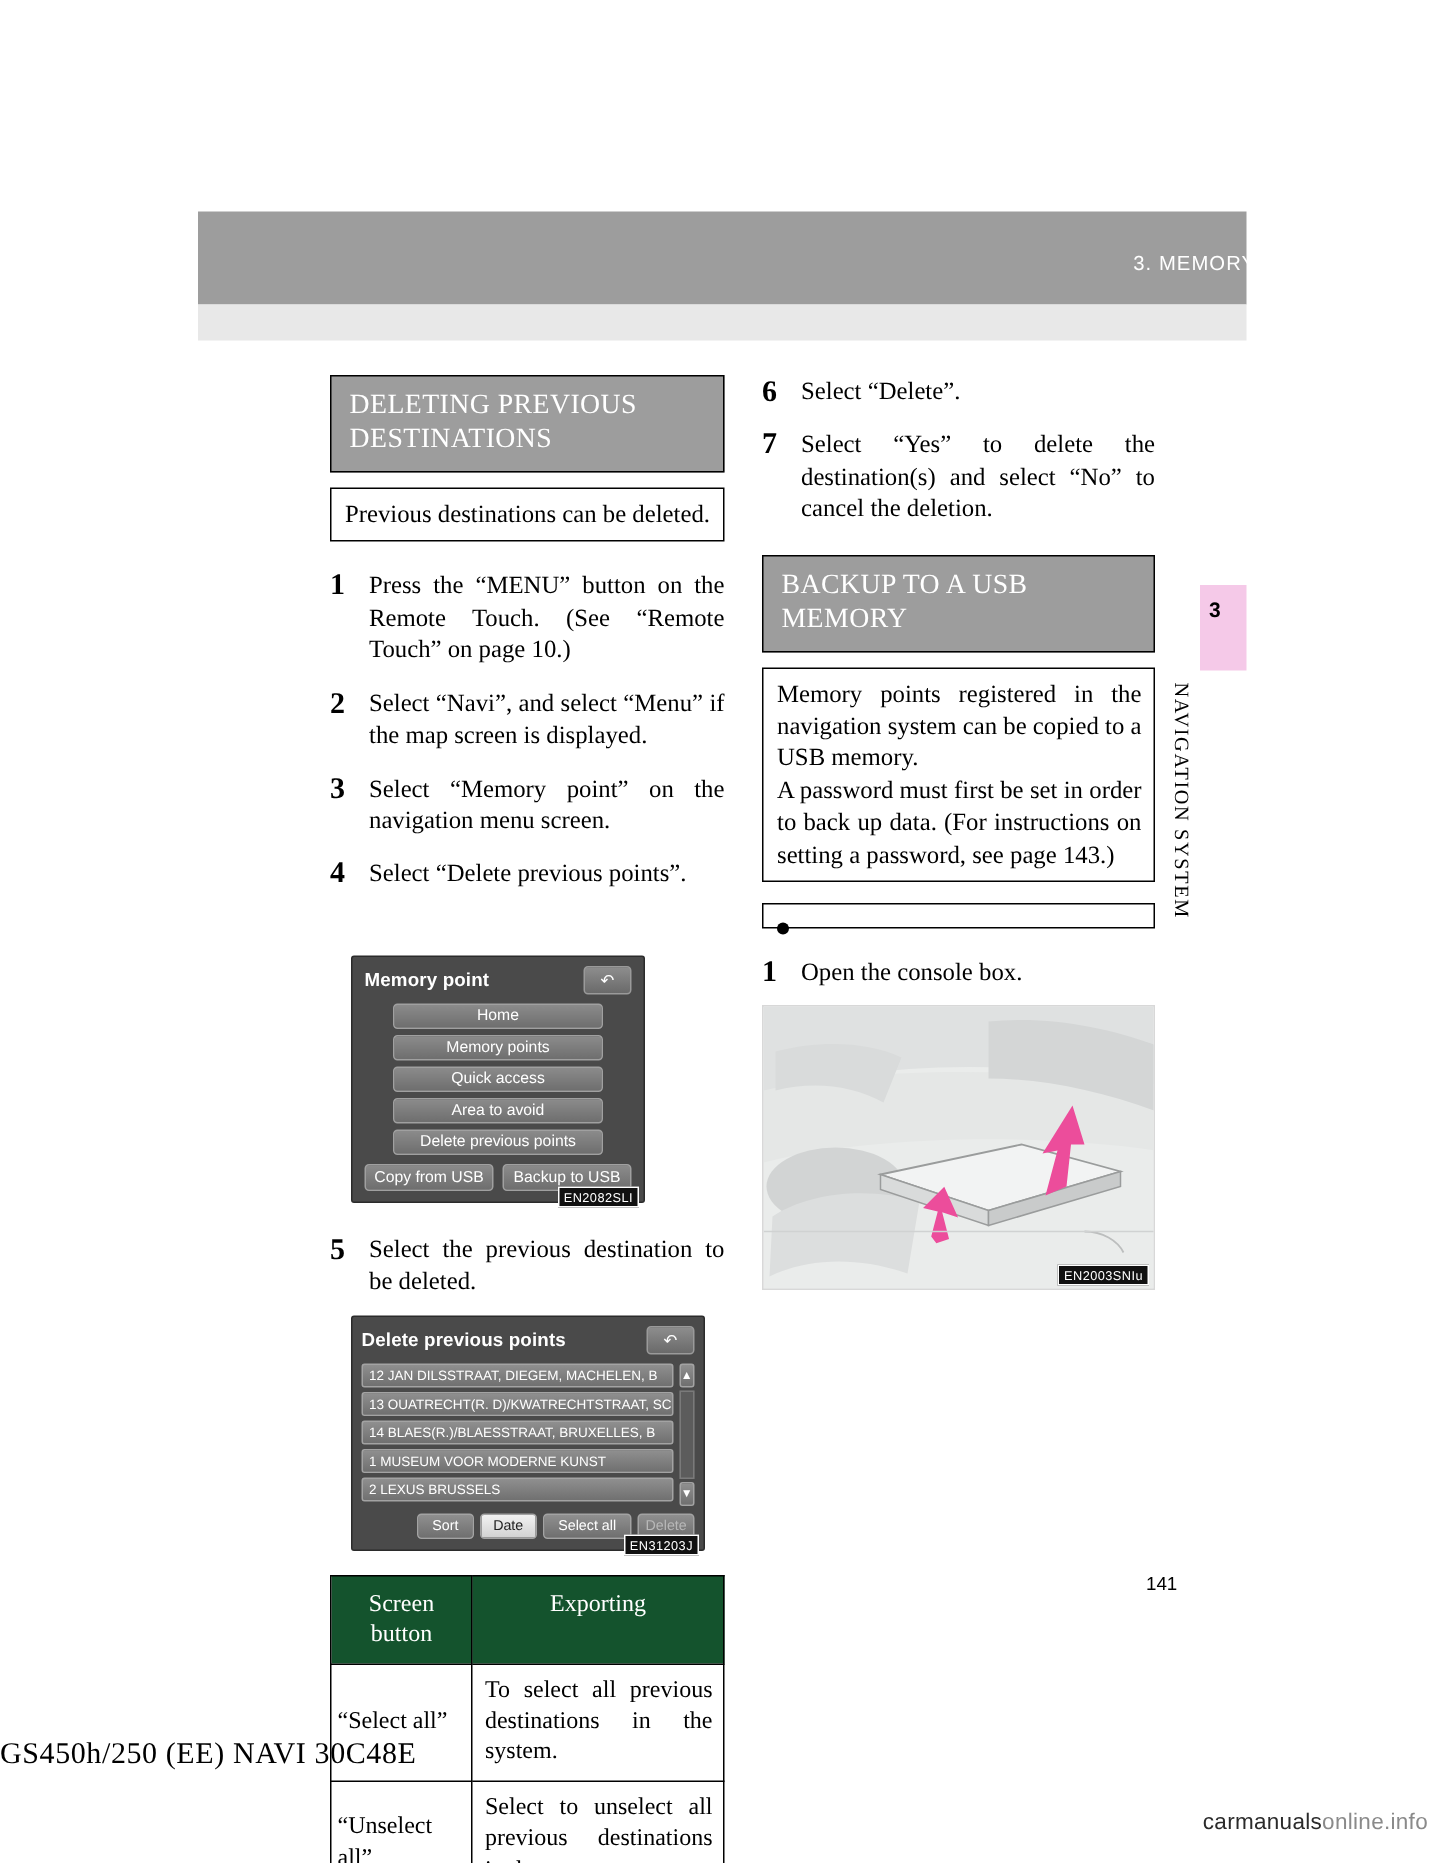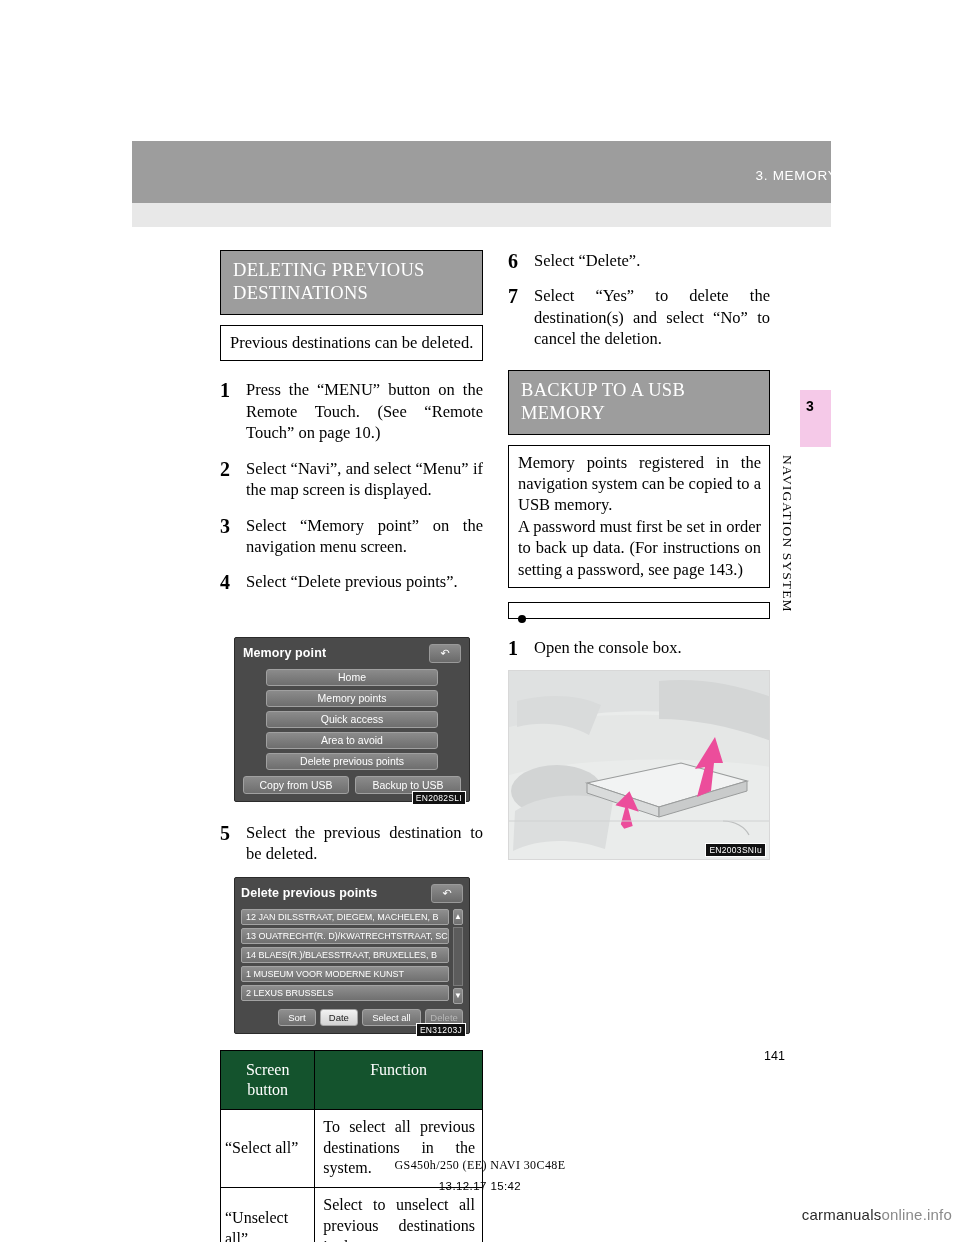--- a/index.html
+++ b/index.html
@@ -343,23 +343,23 @@
     left: 764px;
     top: 1049px;
     font-family: "Liberation Sans", sans-serif;
     font-size: 12.5px;
     color: #000;
   }
   .footer-main {
     position: absolute;
     width: 100%;
     top: 1158px;
-    text-align: center;
+    text-align: left;
     font-family: "Liberation Serif", serif;
-    font-size: 12px;
+    font-size: 20px;
     letter-spacing: 0.4px;
   }
   .footer-sub {
     position: absolute;
     width: 100%;
     top: 1180px;
     text-align: center;
     font-family: "Liberation Sans", sans-serif;
     font-size: 11.5px;
     letter-spacing: 0.4px;
@@ -406,21 +406,21 @@
     </div>
     <div class="step">
       <span class="num">3</span>
       <span>Select “Memory point” on the navigation menu screen.</span>
     </div>
     <div class="step">
       <span class="num">4</span>
       <span>Select “Delete previous points”.</span>
     </div>
 
-    <div class="fig" style="margin-left:14px;width:236px;margin-top:44px;">
+    <div class="fig" style="margin-left:14px;width:196px;margin-top:44px;">
       <div class="navui">
         <div class="navui-top">
           <span class="navui-title">Memory point</span>
           <span class="navui-back">↶</span>
         </div>
         <div class="navbtn">Home</div>
         <div class="navbtn">Memory points</div>
         <div class="navbtn">Quick access</div>
         <div class="navbtn">Area to avoid</div>
         <div class="navbtn">Delete previous points</div>
@@ -464,21 +464,21 @@
           <div class="footbtn dim">Delete</div>
         </div>
       </div>
       <div class="caption-tag">EN31203J</div>
     </div>
 
     <table class="fn">
       <tbody>
           <tr>
         <th>Screen button</th>
-        <th>Function</th>
+        <th>Exporting</th>
       </tr>
       <tr>
         <td class="key">“Select all”</td>
         <td class="val">To select all previous destinations in the system.</td>
       </tr>
       <tr>
         <td class="key">“Unselect all”</td>
         <td class="val">Select to unselect all previous destinations in the system.</td>
       </tr>
     </tbody>
@@ -530,17 +530,16 @@
         <path d="M112 150 L120 146 L113 129 L124 131 L112 112 L100 128 L110 129 L108 146 Z" fill="#ec4d9b" transform="translate(6,8) rotate(8 112 130)"></path>
         <path d="M214 150 C226 150 236 156 240 164" stroke="#bcbebe" stroke-width="1.2" fill="none"></path>
         <path d="M0 150 H262" stroke="#d0d2d2" stroke-width="1" fill="none"></path>
       </svg>
       <div class="caption-tag" style="bottom:2px;right:3px;">EN2003SNIu</div>
     </div>
   </div>
 
   <div class="page-num">141</div>
   <div class="footer-main">GS450h/250 (EE)  NAVI   30C48E</div>
-  <div class="footer-sub">13.12.17     15:42</div>
   <div class="watermark">
     <span>carmanuals</span><span class="light">online.info</span>
   </div>
 </div>
 
 </body></html>

